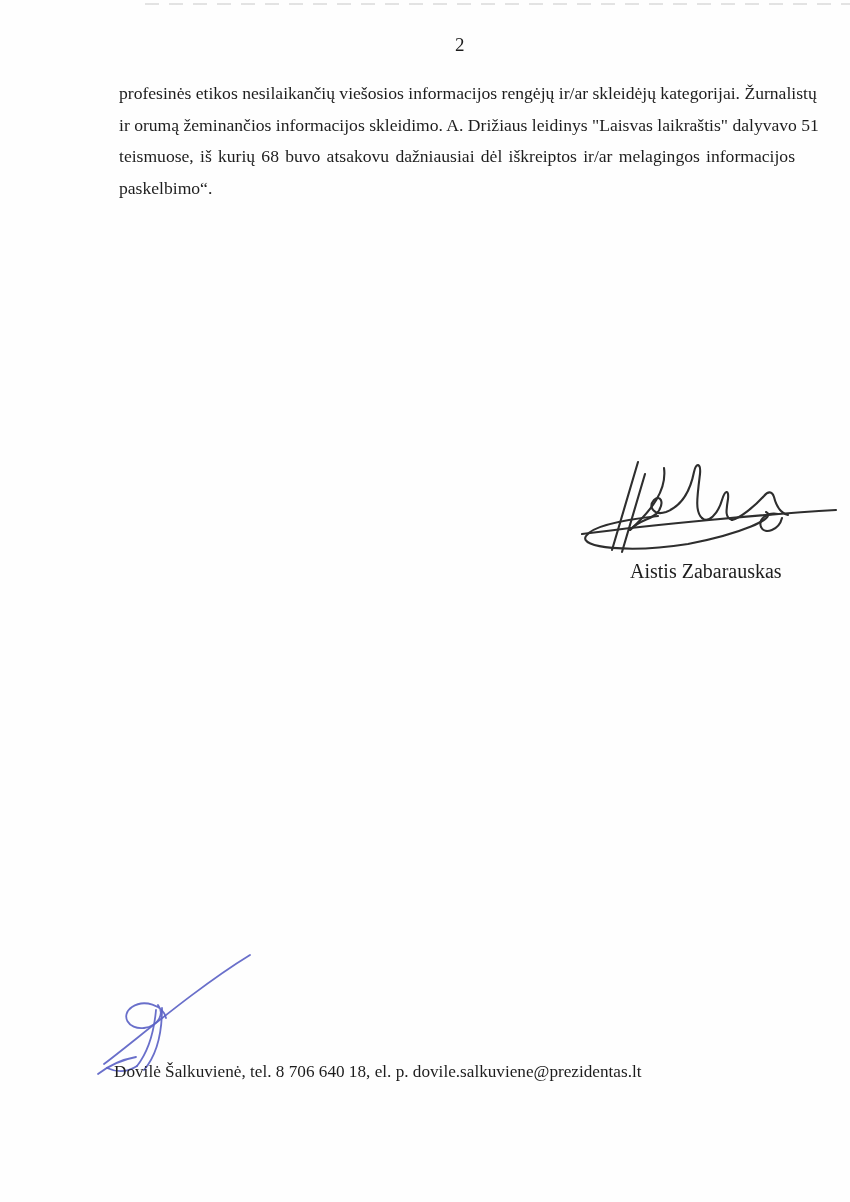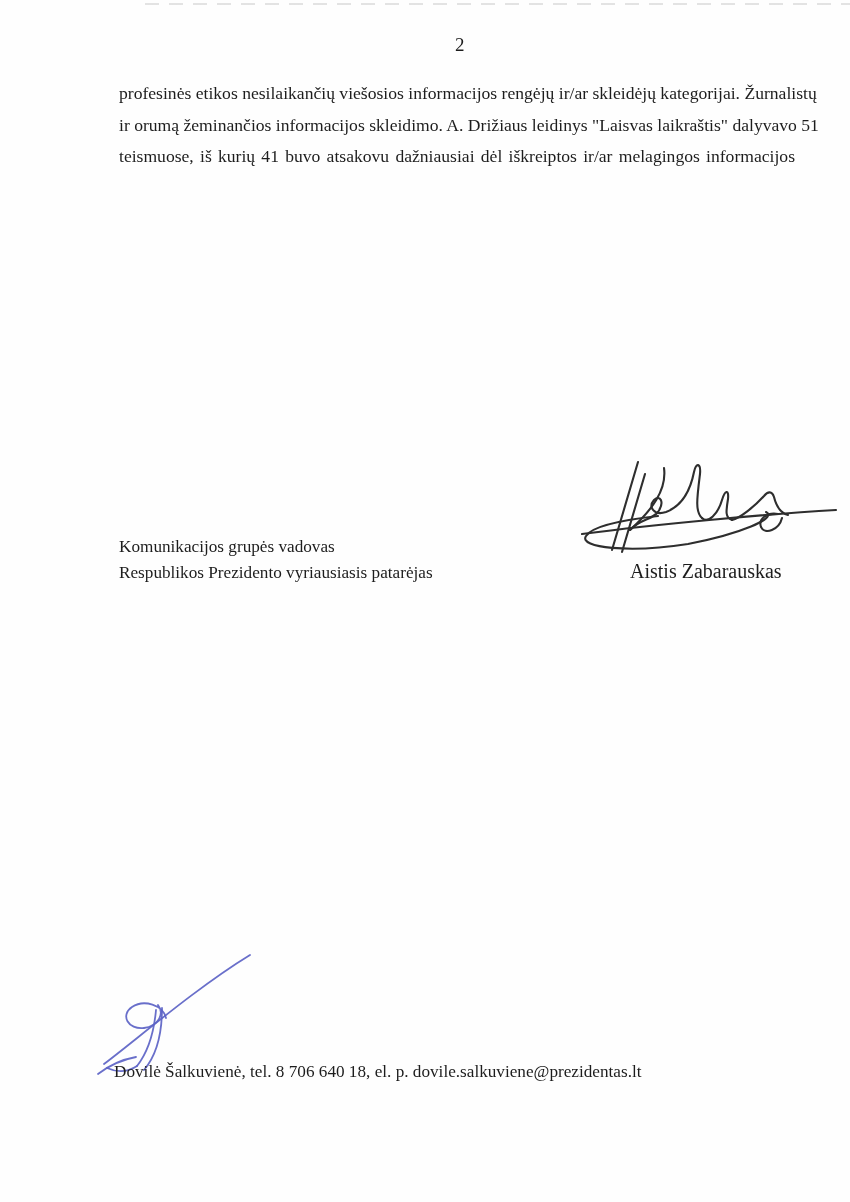--- a/index.html
+++ b/index.html
@@ -113,21 +113,22 @@
 
 <div class="page">
 
   <div class="scan-artifact"></div>
 
   <div class="page-number">2</div>
 
   <div class="body-text">
     <div class="line">profesinės etikos nesilaikančių viešosios informacijos rengėjų ir/ar skleidėjų kategorijai. Žurnalistų</div>
     <div class="line">ir orumą žeminančios informacijos skleidimo.  A. Drižiaus leidinys "Laisvas laikraštis" dalyvavo 51</div>
-    <div class="line">teismuose, iš kurių 41 buvo atsakovu dažniausiai dėl iškreiptos ir/ar melagingos informacijos</div>
+    <div class="line">teismuose, iš kurių 68 buvo atsakovu dažniausiai dėl iškreiptos ir/ar melagingos informacijos</div>
+    <div class="line last">paskelbimo“.</div>
   </div>
 
   <svg class="signature-black" viewBox="0 0 282 114" aria-hidden="true">
 
     <path d="M44,98 L70,10"></path>
     <path d="M54,100 L77,22"></path>
 
     <path d="M96,16 C99,38 84,58 62,78"></path>
 
     <path d="M62,78 C72,67 84,68 90,60 C97,50 92,42 86,48 C80,55 86,64 98,60 C114,54 122,40 126,20 C128,10 133,11 132,22 C129,46 127,60 134,66"></path>
@@ -135,24 +136,20 @@
     <path d="M134,66 C140,72 150,62 154,48 C157,38 161,37 160,47 C158,59 157,66 164,68"></path>
 
     <path d="M164,68 C172,66 186,55 196,44 C200,39 204,39 206,45 C208,53 212,61 220,63"></path>
     <path d="M214,66 C211,78 197,83 193,75 C190,67 199,60 210,62"></path>
 
     <path d="M14,82 C90,72 200,62 268,58"></path>
 
     <path d="M198,60 C210,66 172,82 120,92 C62,101 10,96 18,84 C24,74 54,68 90,64"></path>
   </svg>
 
-  <div class="sig-block-titles">
-    <div>Komunikacijos grupės vadovas</div>
-    <div>Respublikos Prezidento vyriausiasis patarėjas</div>
-  </div>
 
   <div class="signer-name">Aistis Zabarauskas</div>
 
   <svg class="signature-blue" viewBox="0 0 178 128" aria-hidden="true">
 
     <path d="M26,116 C58,92 118,40 172,7"></path>
 
     <path d="M88,70 C85,57 66,51 54,59 C42,67 50,82 66,80 C80,78 87,66 80,57"></path>
 
     <path d="M78,62 C76,84 70,104 59,118"></path>

